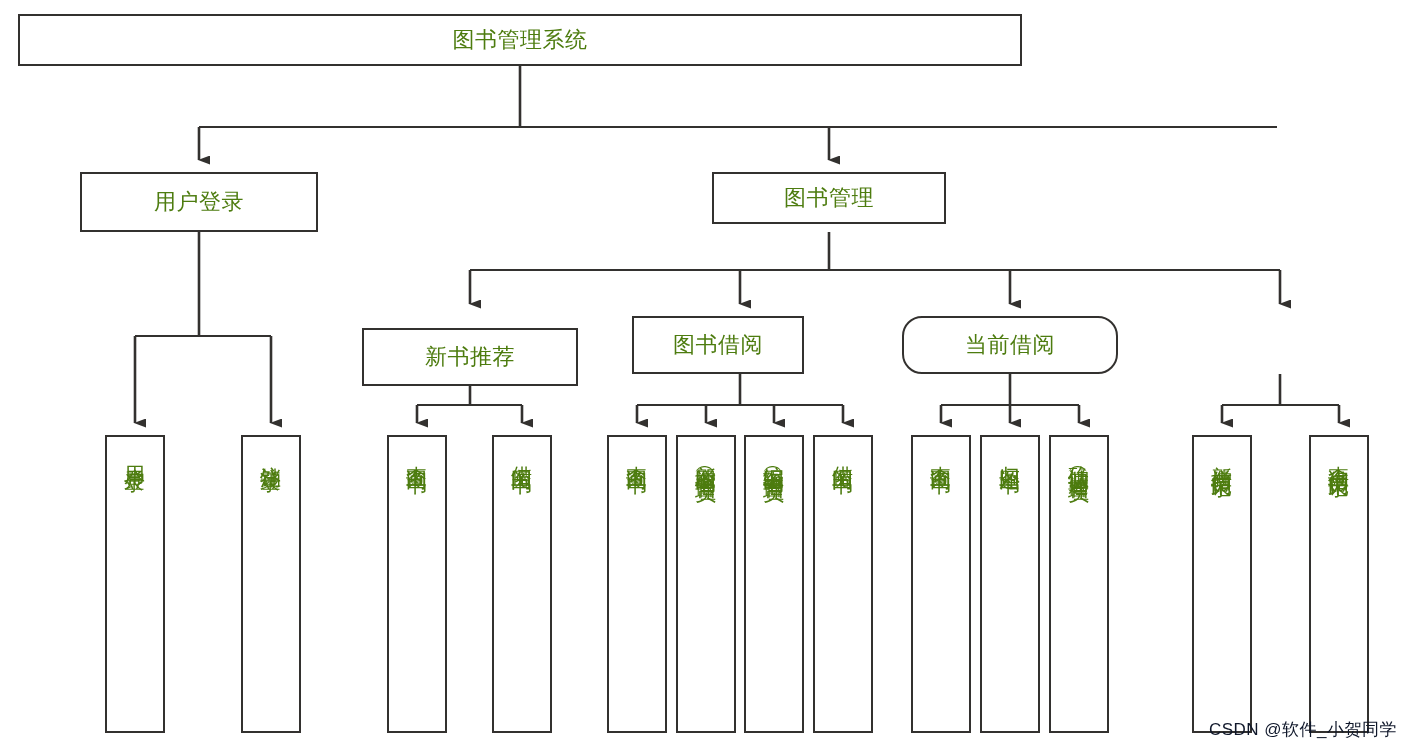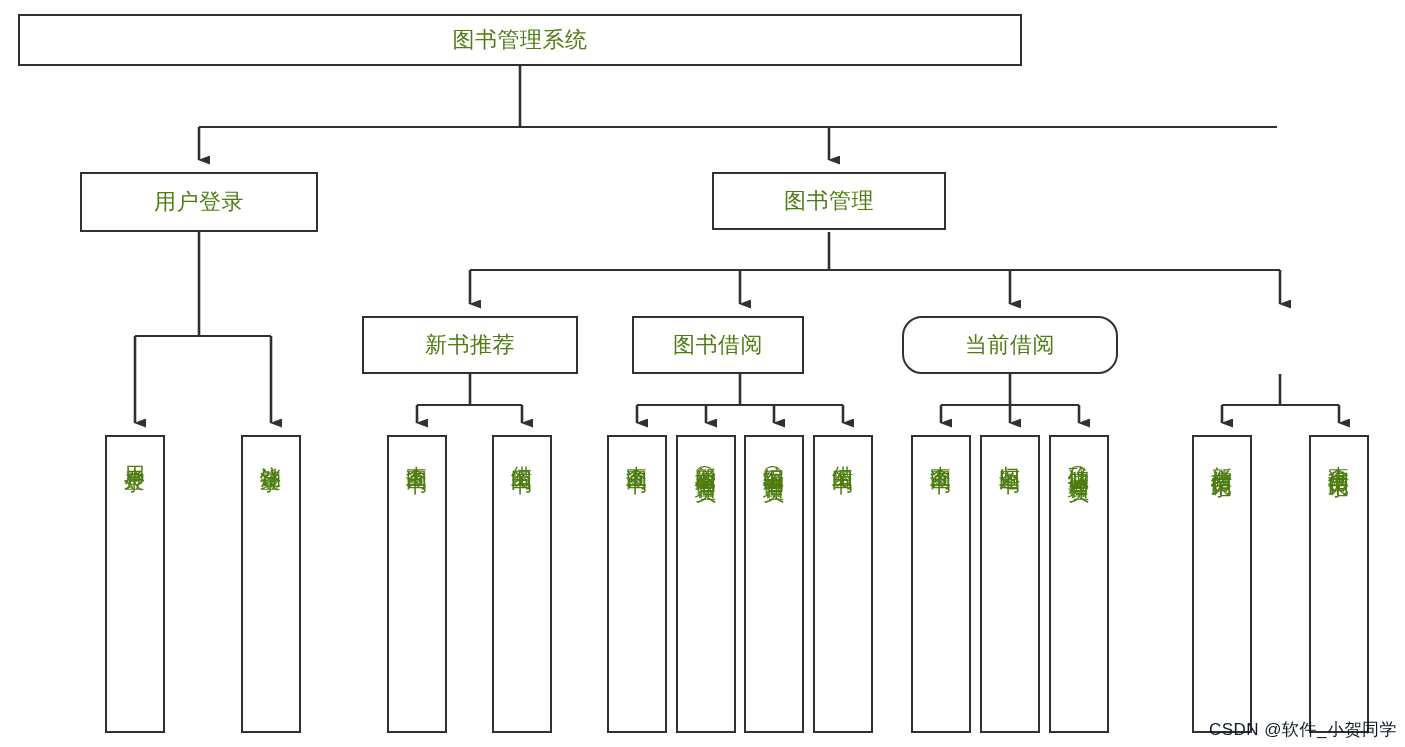--- a/index.html
+++ b/index.html
@@ -121,25 +121,25 @@
     </g>
   </svg>
 
   <div class="node" style="left:18px; top:14px; width:1004px; height:52px;">
     <span class="node-label">图书管理系统</span>
   </div>
 
   <div class="node" style="left:80px; top:172px; width:238px; height:60px;">
     <span class="node-label">用户登录</span>
   </div>
-  <div class="node" style="left:712px; top:172px; width:234px; height:58px;">
+  <div class="node" style="left:712px; top:172px; width:234px; height:52px;">
     <span class="node-label">图书管理</span>
   </div>
 
-  <div class="node" style="left:362px; top:316px; width:216px; height:58px;align-items:center;">
+  <div class="node" style="left:362px; top:328px; width:216px; height:58px;align-items:center;">
     <span class="node-label">新书推荐</span>
   </div>
   <div class="node" style="left:632px; top:316px; width:172px; height:58px;align-items:center;">
     <span class="node-label">图书借阅</span>
   </div>
   <div class="node" style="left:902px; top:316px; width:216px; height:58px;border-radius:20px;">
     <span class="node-label">当前借阅</span>
   </div>
 
   <div class="node vertical" style="left:105px; top:435px; width:60px; height:298px;">

